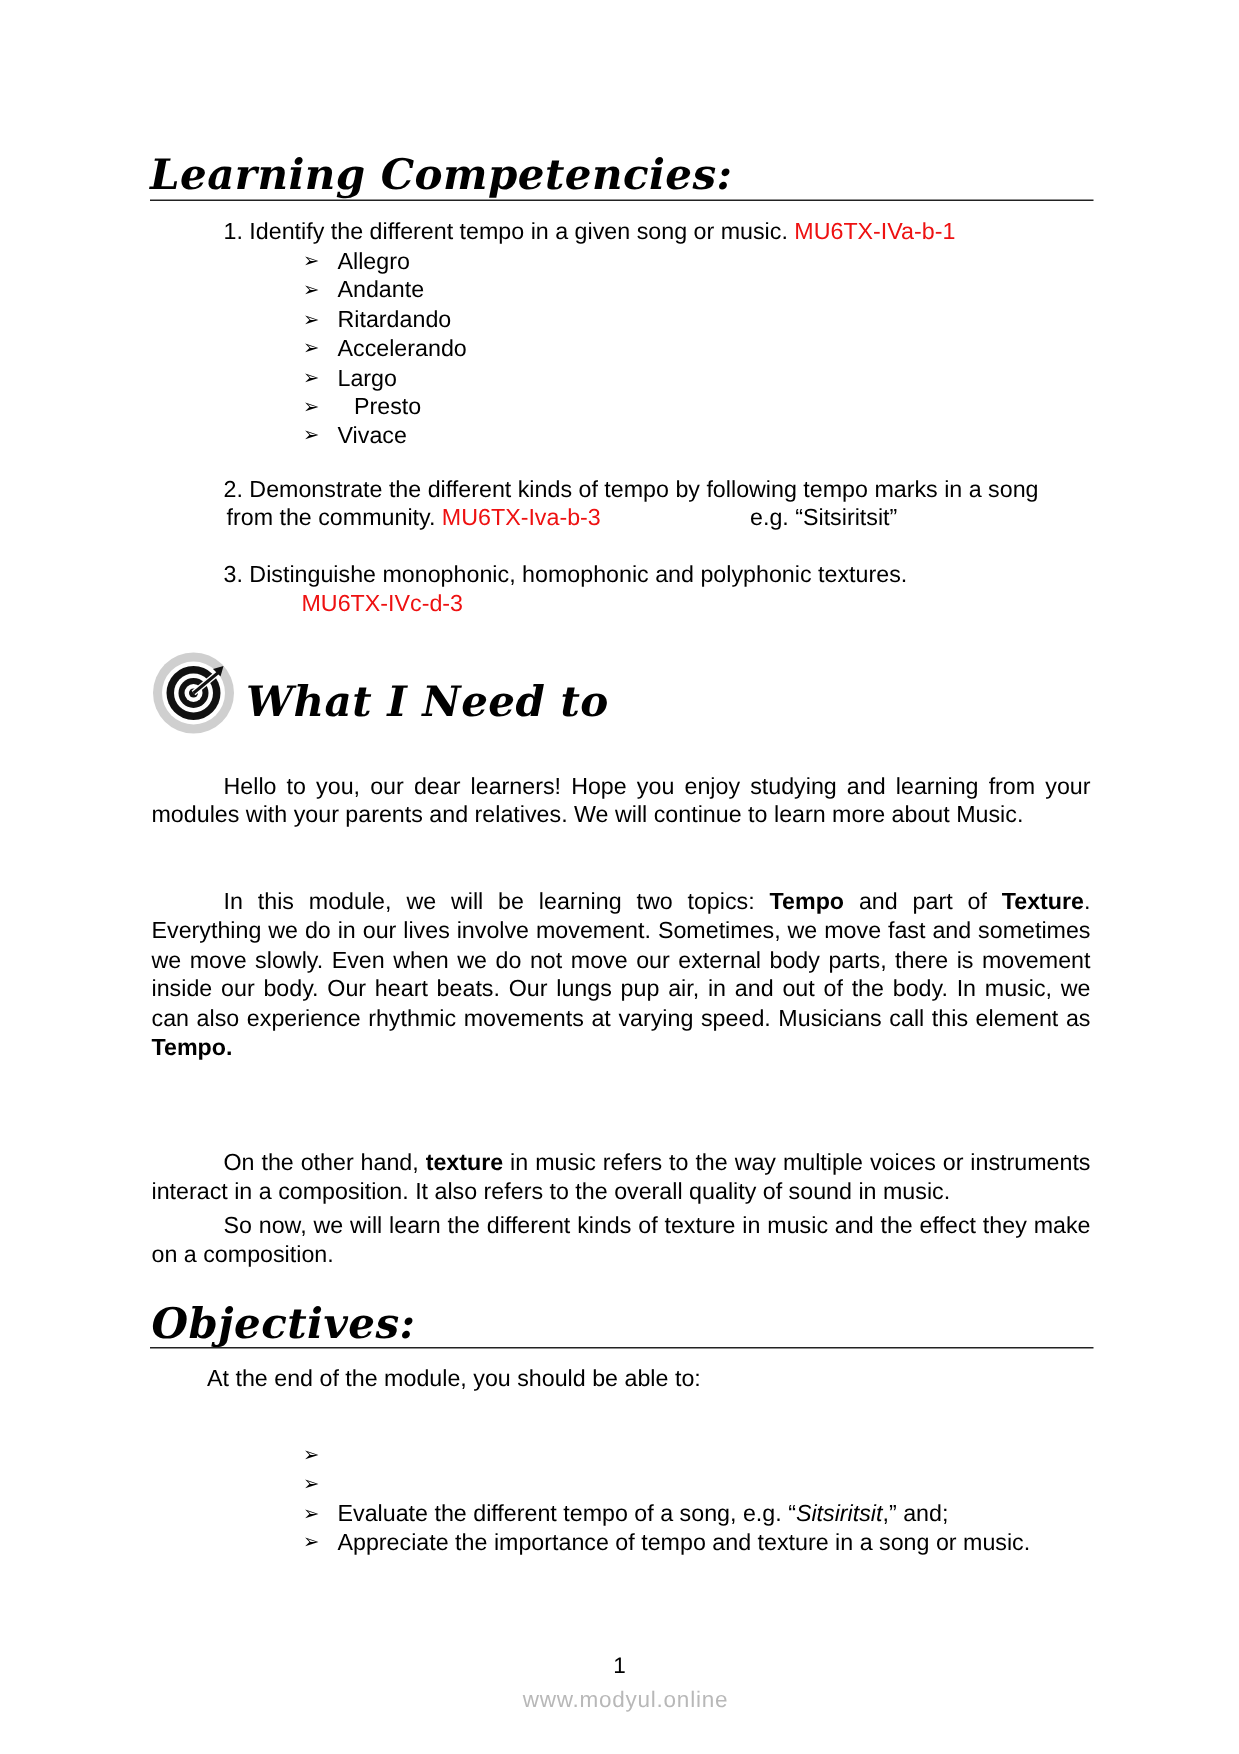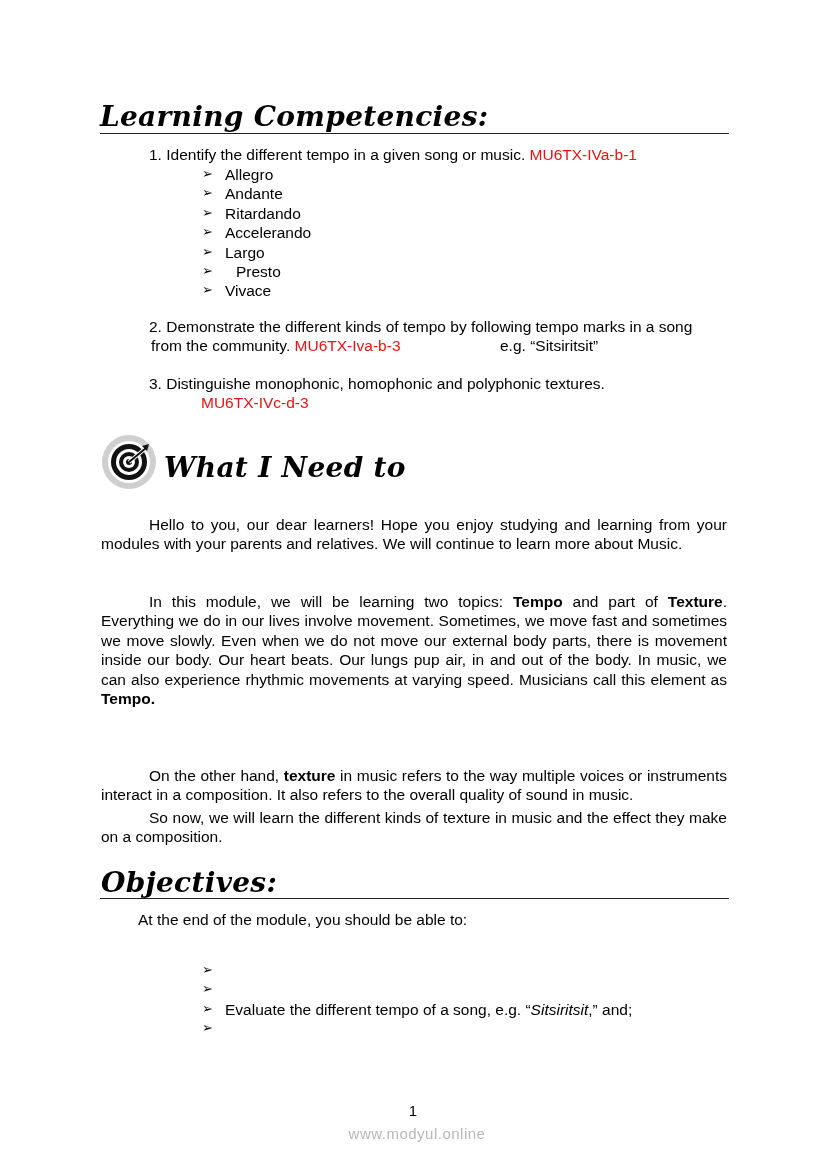--- a/index.html
+++ b/index.html
@@ -72,17 +72,17 @@
 <div class="para" style="top:808px;"><span class="indent"></span><span>So now, we will learn the different kinds of texture in music and the effect they make on a composition.</span></div>
 
 <div class="abs heading" style="left:101px; top:866px;">Objectives:</div>
 <div class="rule" style="left:100px; top:898px; width:629px;"></div>
 <div class="abs" style="left:101px; top:911px; white-space:nowrap;margin-left:37px;">At the end of the module, you should be able to:</div>
 
 <div class="abs" style="left:202px; top:962px; width:530px; height:80px;">
   <div class="bl-item" style="top:0px;"><span class="bullet">➢</span></div>
   <div class="bl-item" style="top:19.4px;"><span class="bullet">➢</span></div>
   <div class="bl-item" style="top:38.8px;"><span class="bullet">➢</span><span style="margin-left:23px;">Evaluate the different tempo of a song, e.g. “</span><i>Sitsiritsit</i><span>,” and;</span></div>
-  <div class="bl-item" style="top:58.2px;"><span class="bullet">➢</span></div>
+  <div class="bl-item" style="top:58.2px;"><span class="bullet">➢</span><span style="margin-left:23px;">Appreciate the importance of tempo and texture in a song or music.</span></div>
 </div>
 
 <div class="abs footer-num" style="left:0; width:826px; top:1102px; text-align:center;">1</div>
 <div class="abs watermark" style="left:4px; width:826px; top:1125px; text-align:center;">www.modyul.online</div>
 
 </body></html>

